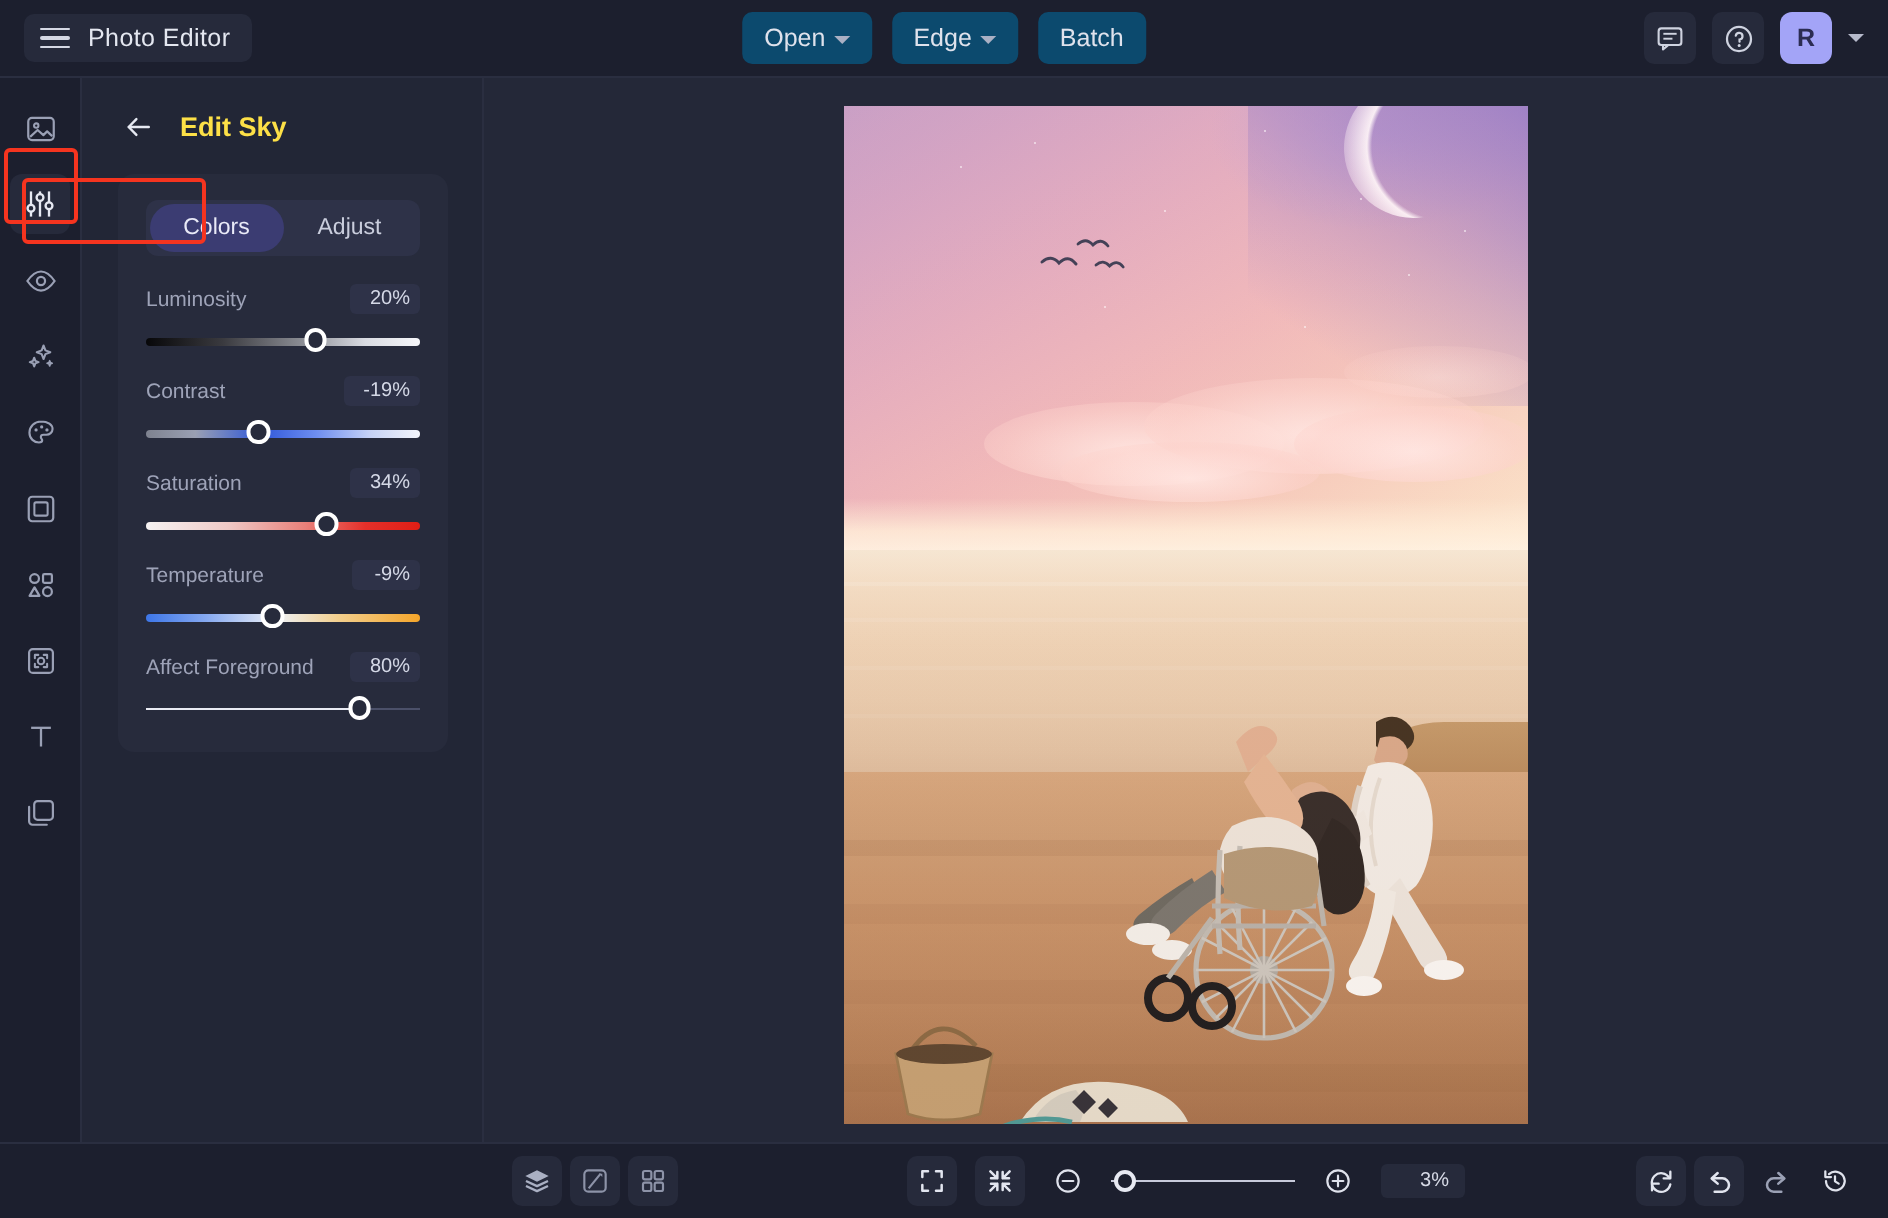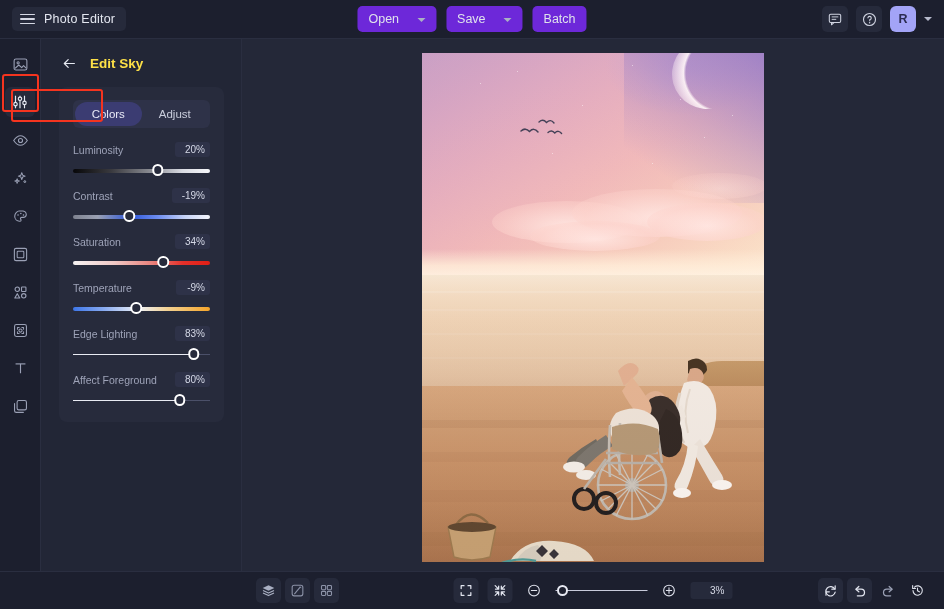--- a/index.html
+++ b/index.html
@@ -25,23 +25,23 @@
   }
   .hamburger { display: flex; flex-direction: column; gap: 3px; width: 15px; }
   .hamburger i { display: block; height: 1.6px; background: #d5d8e4; border-radius: 1px; }
   .brand-label { font-size: 12.5px; color: #e4e7f0; letter-spacing: .2px; }
 
   .topcenter {
     position: absolute; left: 50%; transform: translateX(-50%);
     display: flex; align-items: center; gap: 10px;
   }
   .tbtn {
-    display: flex; align-items: center; gap: 18px;
+    display: flex; align-items: center; gap: 4px;
     height: 26px; padding: 0 11px;
-    background: #6d28d9; border-radius: 5px;
+    background: #0c4a6e; border-radius: 5px;
     font-size: 12.5px; color: #dfe2ec; cursor: pointer; white-space: nowrap; text-align: right;
   }
   .caret {
     width: 0; height: 0; border-left: 4px solid transparent;
     border-right: 4px solid transparent; border-top: 4.5px solid #aab0c4;
     margin-top: 1px;
   }
 
   .topright {
     position: absolute; right: 12px; display: flex; align-items: center; gap: 8px;
@@ -248,21 +248,21 @@
         </span>
       <span class="brand-label">Photo Editor</span>
     </div>
 
     <div class="topcenter">
       <div class="tbtn">
         <span>Open</span>
         <span class="caret"></span>
       </div>
       <div class="tbtn">
-        <span>Save</span>
+        <span>Edge</span>
         <span class="caret"></span>
       </div>
       <div class="tbtn">
         <span>Batch</span>
       </div>
     </div>
 
     <div class="topright">
       <div class="icon-btn">
         <svg width="14" height="14" viewBox="0 0 16 16">
@@ -430,31 +430,20 @@
         <div class="ctrl-head">
           <span class="ctrl-label">Temperature</span>
           <span class="ctrl-val">-9%</span>
         </div>
         <div class="track">
           <div class="bar tmp"></div>
           <div class="knob" id="k3" style="left: 46%;"></div>
         </div>
       </div>
 
-      <div class="ctrl">
-        <div class="ctrl-head">
-          <span class="ctrl-label">Edge Lighting</span>
-          <span class="ctrl-val">83%</span>
-        </div>
-        <div class="track">
-          <div class="bar thin-rest" id="r4" style="left: 88%; right: 0px;"></div>
-          <div class="bar thin" id="f4" style="width: 88%;"></div>
-          <div class="knob" id="k4" style="left: 88%;"></div>
-        </div>
-      </div>
 
       <div class="ctrl">
         <div class="ctrl-head">
           <span class="ctrl-label">Affect Foreground</span>
           <span class="ctrl-val">80%</span>
         </div>
         <div class="track">
           <div class="bar thin-rest" id="r5" style="left: 78%; right: 0px;"></div>
           <div class="bar thin" id="f5" style="width: 78%;"></div>
           <div class="knob" id="k5" style="left: 78%;"></div>

